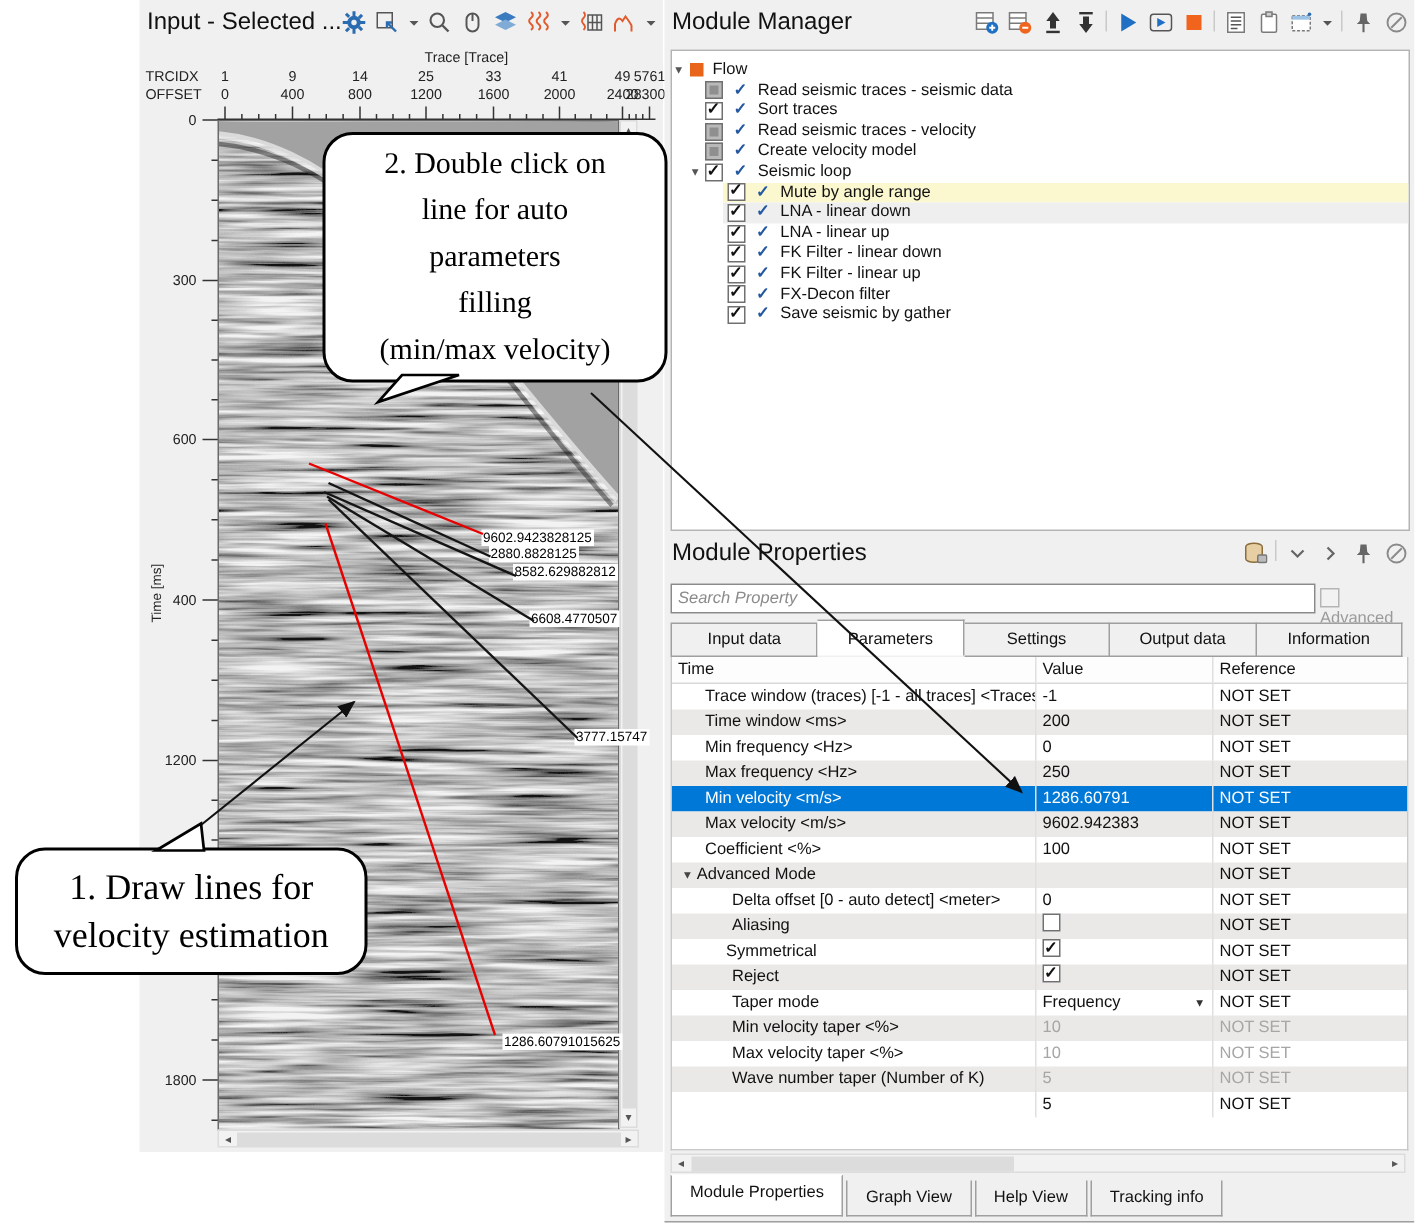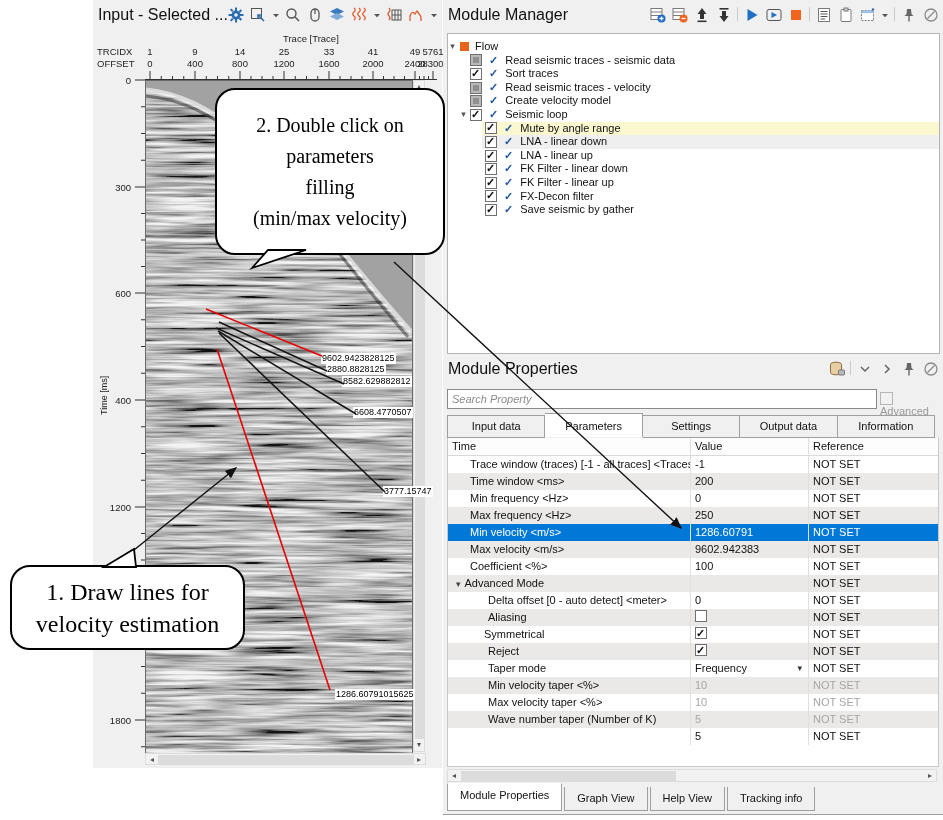--- a/index.html
+++ b/index.html
@@ -660,20 +660,21 @@
       <div class="plabel" style="left: 326px; top: 364px;">2880.8828125</div>
       <div class="plabel" style="left: 342px; top: 376px;">8582.629882812</div>
       <div class="plabel" style="left: 353px; top: 407px;">6608.4770507</div>
       <div class="plabel" style="left: 383px; top: 486px;">3777.15747</div>
       <div class="plabel" style="left: 335px; top: 689px;">1286.60791015625</div>
     </div>
 
   <div id="callouts">
       <div class="callout" style="left: 215px; top: 88px; width: 226px; height: 163px; font-size: 20px; line-height: 31px; display: flex; flex-direction: column; justify-content: center;">
         <div class="cline">2.  Double click on</div>
+        <div class="cline">line for auto</div>
         <div class="cline">parameters</div>
         <div class="cline">filling</div>
         <div class="cline">(min/max velocity)</div>
       </div>
       <div class="callout" style="left: 10px; top: 565px; width: 231px; height: 81px; font-size: 24px; line-height: 32px; display: flex; flex-direction: column; justify-content: center;">
         <div class="cline">1.  Draw lines for</div>
         <div class="cline">velocity estimation</div>
       </div>
     </div>
 

